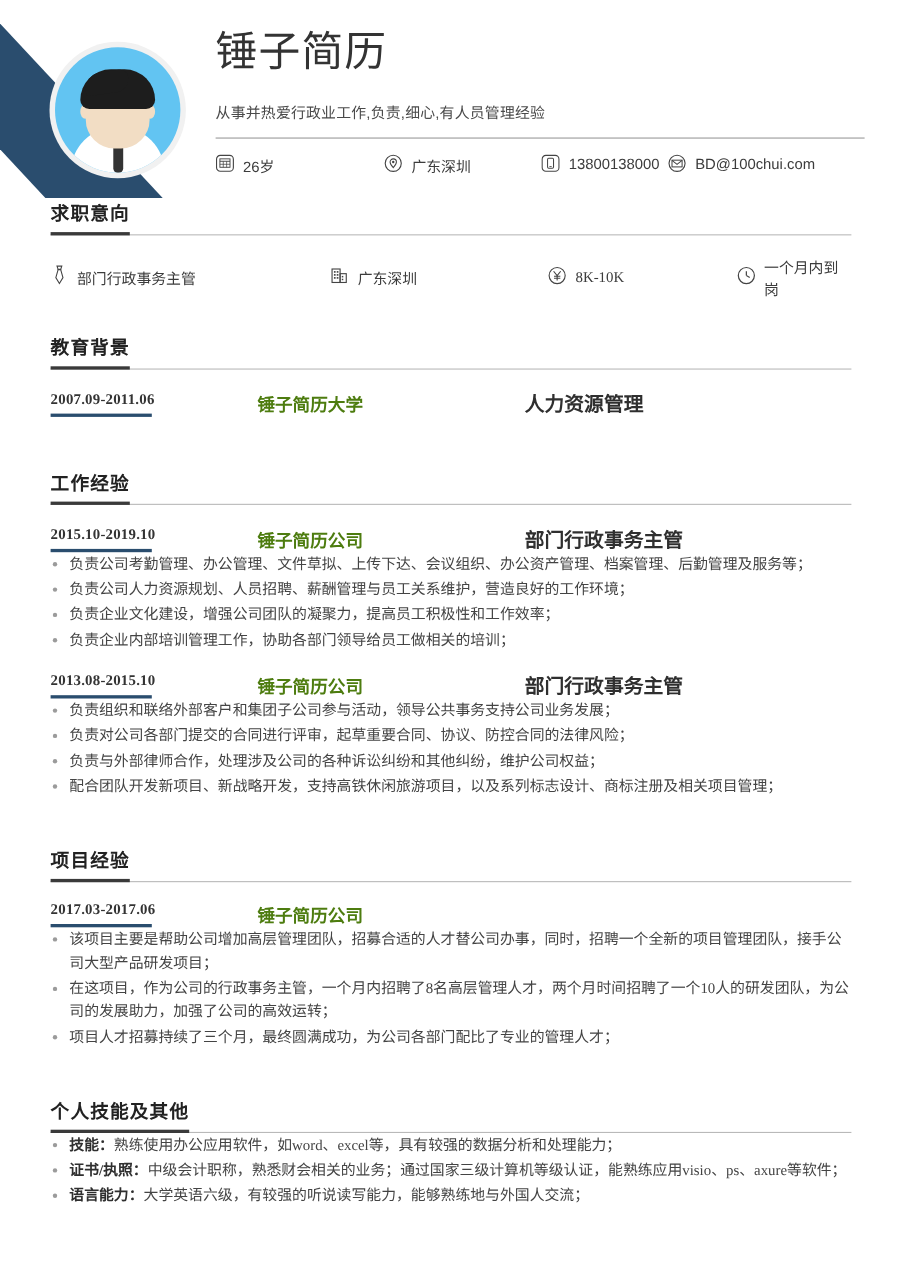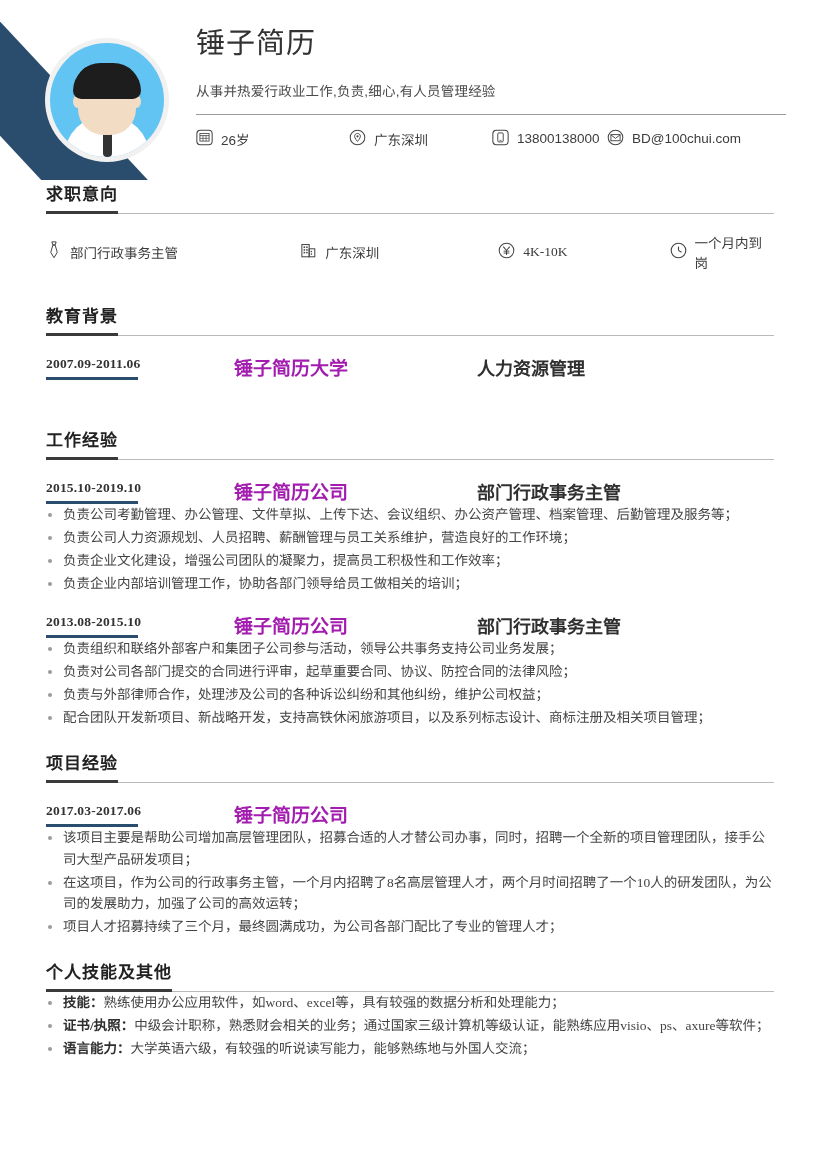--- a/index.html
+++ b/index.html
@@ -132,21 +132,21 @@
   .av-ear-l { left: 50%; margin-left: -34px; }
   .av-ear-r { left: 50%; margin-left: 25px; }
 
   .head-text {
     position: absolute;
     left: 196px;
     top: 26px;
     right: 34px;
   }
   .name {
-    font-size: 29px;
+    font-size: 38px;
     font-weight: 400;
     color: #333333;
     letter-spacing: 1px;
     line-height: 1.2;
     margin: 0;
   }
   .tagline {
     margin-top: 19px;
     font-size: 13.5px;
     color: #4a4a4a;
@@ -224,23 +224,23 @@
   }
   .date-bar {
     width: 92px;
     height: 3px;
     background: #2a4d6e;
     margin-top: 5px;
   }
   .org-col {
     width: 243px;
     flex: none;
-    font-size: 19px;
+    font-size: 16px;
     font-weight: bold;
-    color: #a21caf;
+    color: #4d7c0f;
   }
   .role-col {
     font-size: 18px;
     font-weight: bold;
     color: #2f2f2f;
   }
 
   
   ul.bullets {
     list-style: none;
@@ -264,21 +264,21 @@
     height: 4px;
     border-radius: 50%;
     background: #9b9b9b;
   }
   .bullets-indent { margin-left: 188px; margin-top: 10px; }
   .bullets-flat { margin-left: 4px; margin-top: 12px; }
   .skill-label { font-weight: bold; color: #2f2f2f; }
 
   .sec-gap-1 { margin-top: 30px; }
   .sec-gap-2 { margin-top: 46px; }
-  .sec-gap-3 { margin-top: 20px; }
+  .sec-gap-3 { margin-top: 42px; }
 </style>
 </head>
 <body>
 
 <div class="header">
   <div class="diag-band"></div>
 
   <div class="avatar">
     <div class="avatar-inner">
       <div class="av-body"></div>
@@ -389,21 +389,21 @@
     <div class="intent-item ii-3">
       <span class="ic">
         <svg width="17" height="17" viewBox="0 0 20 20">
           <circle cx="10" cy="10" r="8.6" fill="none" stroke="#444" stroke-width="1.2"></circle>
           <path d="M6.2 5.4 L10 10 L13.8 5.4" fill="none" stroke="#444" stroke-width="1.2"></path>
           <line x1="10" y1="10" x2="10" y2="15.2" stroke="#444" stroke-width="1.2"></line>
           <line x1="6.6" y1="10.8" x2="13.4" y2="10.8" stroke="#444" stroke-width="1.1"></line>
           <line x1="6.6" y1="13" x2="13.4" y2="13" stroke="#444" stroke-width="1.1"></line>
         </svg>
       </span>
-      <span>4K-10K</span>
+      <span>8K-10K</span>
     </div>
 
     <div class="intent-item ii-4">
       <span class="ic">
         <svg width="17" height="17" viewBox="0 0 20 20">
           <circle cx="10" cy="10" r="8.6" fill="none" stroke="#444" stroke-width="1.3"></circle>
           <line x1="10" y1="10" x2="10" y2="5.4" stroke="#444" stroke-width="1.3"></line>
           <line x1="10" y1="10" x2="13.6" y2="12" stroke="#444" stroke-width="1.3"></line>
         </svg>
       </span>

